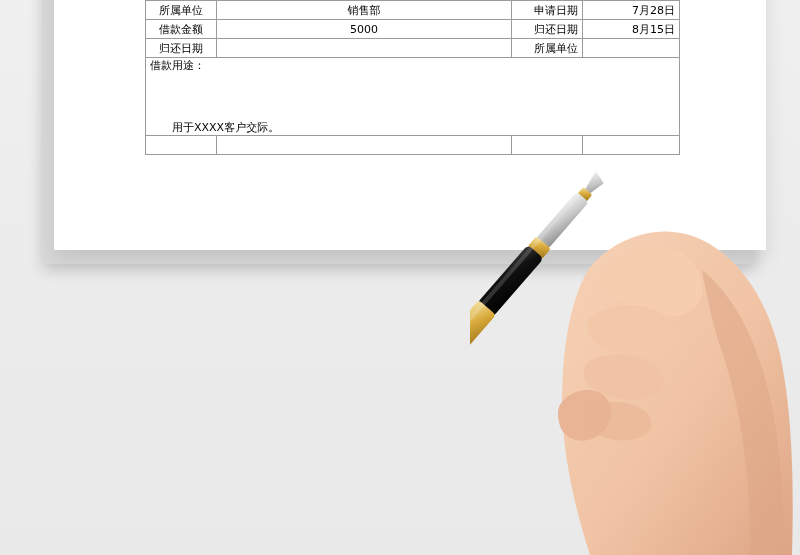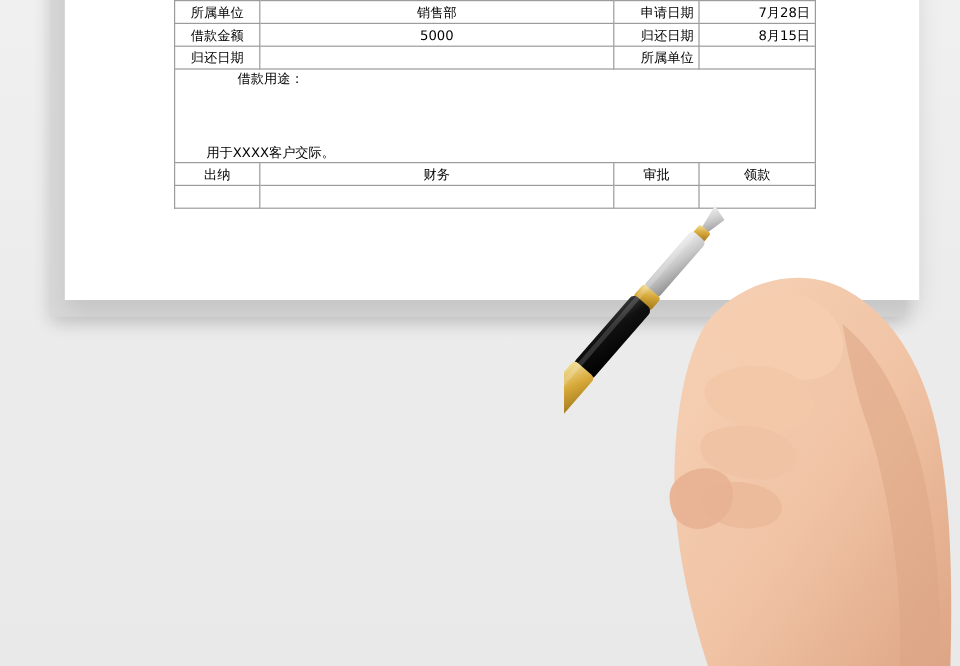--- a/index.html
+++ b/index.html
@@ -78,21 +78,21 @@
   td.val2 {
     text-align: right;
     width: 88px;
   }
   td.purpose {
     height: 92px;
     vertical-align: top;
     padding: 2px 4px;
     line-height: 15px;
   }
-  td.purpose .p-title { display: block; margin-left: 48px; }
+  td.purpose .p-title { display: block; }
   td.purpose .p-text { display: block; padding-left: 22px; margin-top: 47px; }
   td.sign-head {
     text-align: center;
     height: 19px;
   }
   td.sign-cell {
     height: 22px;
   }
 
   
@@ -133,26 +133,20 @@
         <td class="lbl">归还日期</td>
         <td class="val"></td>
         <td class="lbl2">所属单位</td>
         <td class="val2"></td>
       </tr>
       <tr>
         <td class="purpose" colspan="4">
           <span class="p-title">借款用途：</span>
           <span class="p-text">用于XXXX客户交际。</span>
         </td>
-      </tr>
-      <tr>
-        <td class="sign-head">出纳</td>
-        <td class="sign-head">财务</td>
-        <td class="sign-head">审批</td>
-        <td class="sign-head">领款</td>
       </tr>
       <tr>
         <td class="sign-cell"></td>
         <td class="sign-cell"></td>
         <td class="sign-cell"></td>
         <td class="sign-cell"></td>
       </tr>
     </tbody>
       </table>
   </div>

